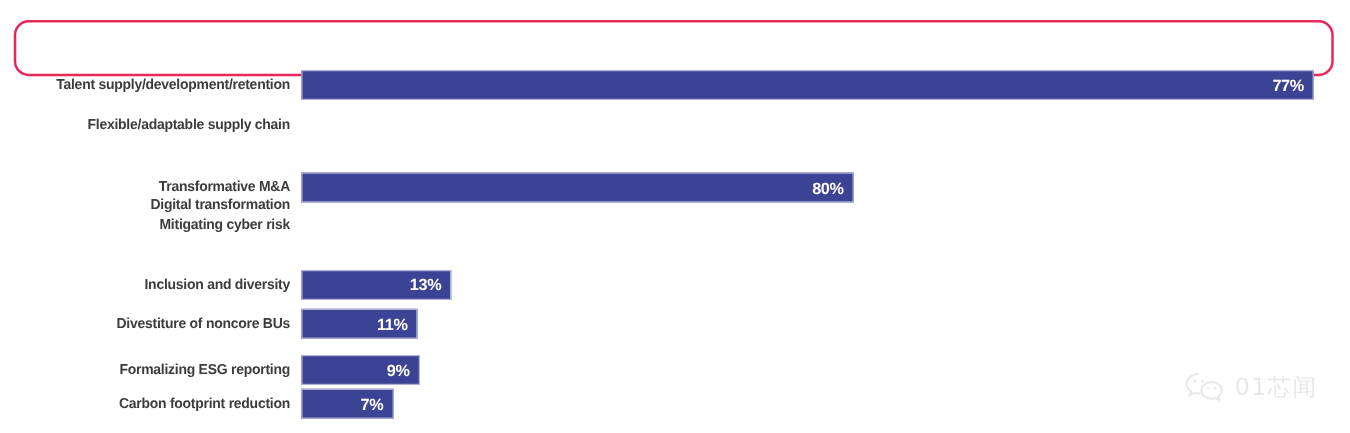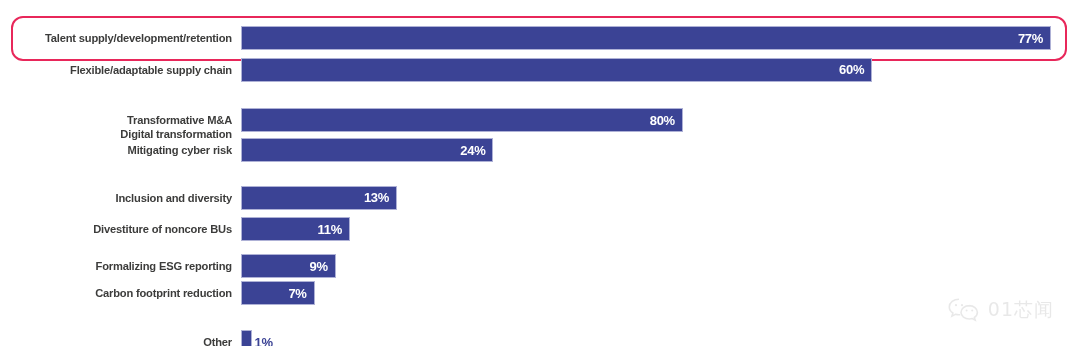--- a/index.html
+++ b/index.html
@@ -38,20 +38,21 @@
     width: 1080px;
   }
 
   .row {
     position: absolute;
     left: 0;
     height: 24px;
     width: 1080px;
     display: flex;
     align-items: center;
+    margin-top: 30px;
   }
 
   .cat-label {
     position: absolute;
     left: 0;
     width: 232px;
     text-align: right;
     font-size: 11.5px;
     font-weight: bold;
     color: #3c3c3b;
@@ -127,57 +128,47 @@
       <div class="row" style="top: 26px;">
         <div class="cat-label" style="color: rgb(60, 60, 59);">Talent supply/development/retention</div>
         <div class="bar-track">
           <div class="bar" style="width: 810.04px; background: rgb(59, 67, 149); border-color: rgb(174, 177, 214);">
             <span class="bar-value" style="color: rgb(255, 255, 255);">77%</span>
           </div>
         </div>
       </div>
       <div class="row" style="top: 57.9px;">
         <div class="cat-label" style="color: rgb(60, 60, 59);">Flexible/adaptable supply chain</div>
-        <div class="bar-track">
-          <div class="bar" style="width: 631.2px; background: rgb(59, 67, 149); border-color: rgb(174, 177, 214);">
-            <span class="bar-value" style="color: rgb(255, 255, 255);">60%</span>
-          </div>
-        </div>
       </div>
       <div class="row" style="top: 108px; text-decoration: underline;">
         <div class="cat-label" style="color: rgb(60, 60, 59);">Transformative M&amp;A</div>
         <div class="bar-track">
           <div class="bar" style="width: 441.84px; background: rgb(59, 67, 149); border-color: rgb(174, 177, 214);">
             <span class="bar-value" style="color: rgb(255, 255, 255);">80%</span>
           </div>
         </div>
       </div>
       <div class="row" style="top: 121.7px;">
         <div class="cat-label" style="color: rgb(60, 60, 59);">Digital transformation</div>
       </div>
       <div class="row" style="top: 138px;">
         <div class="cat-label" style="color: rgb(60, 60, 59);">Mitigating cyber risk</div>
-        <div class="bar-track">
-          <div class="bar" style="width: 252.48px; background: rgb(59, 67, 149); border-color: rgb(174, 177, 214);">
-            <span class="bar-value" style="color: rgb(255, 255, 255);">24%</span>
-          </div>
-        </div>
       </div>
       <div class="row" style="top: 185.5px;">
         <div class="cat-label" style="color: rgb(60, 60, 59);">Inclusion and diversity</div>
         <div class="bar-track">
-          <div class="bar" style="width: 156px; background: rgb(59, 67, 149); border-color: rgb(174, 177, 214);">
+          <div class="bar" style="width: 120px; background: rgb(59, 67, 149); border-color: rgb(174, 177, 214);">
             <span class="bar-value" style="color: rgb(255, 255, 255);">13%</span>
           </div>
         </div>
       </div>
       <div class="row" style="top: 217.4px;">
         <div class="cat-label" style="color: rgb(60, 60, 59);">Divestiture of noncore BUs</div>
         <div class="bar-track">
-          <div class="bar" style="width: 109px; background: rgb(59, 67, 149); border-color: rgb(174, 177, 214);">
+          <div class="bar" style="width: 93px; background: rgb(59, 67, 149); border-color: rgb(174, 177, 214);">
             <span class="bar-value" style="color: rgb(255, 255, 255);">11%</span>
           </div>
         </div>
       </div>
       <div class="row" style="top: 254px;">
         <div class="cat-label" style="color: rgb(60, 60, 59);">Formalizing ESG reporting</div>
         <div class="bar-track">
           <div class="bar" style="width: 94.68px; background: rgb(59, 67, 149); border-color: rgb(174, 177, 214);">
             <span class="bar-value" style="color: rgb(255, 255, 255);">9%</span>
           </div>

